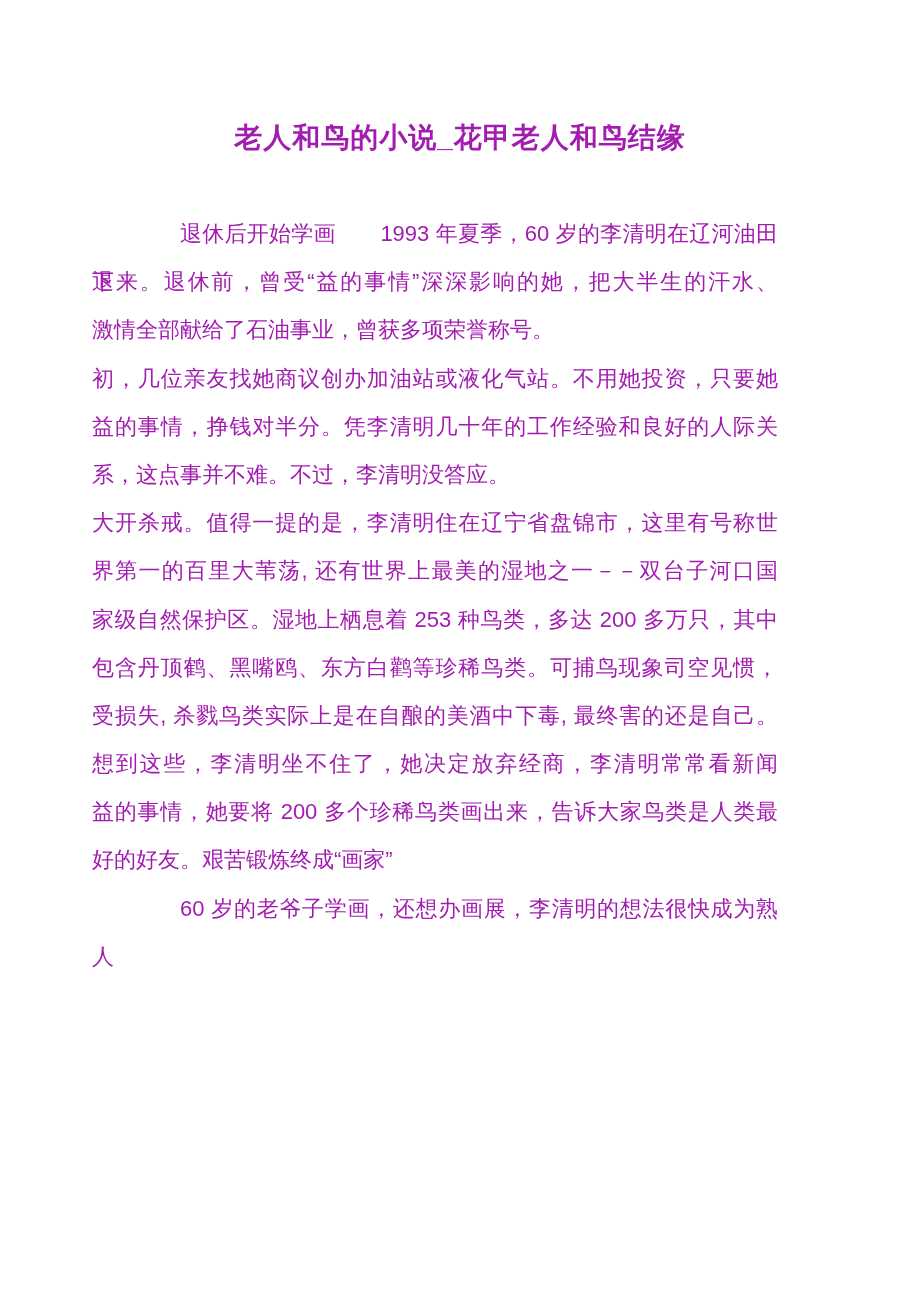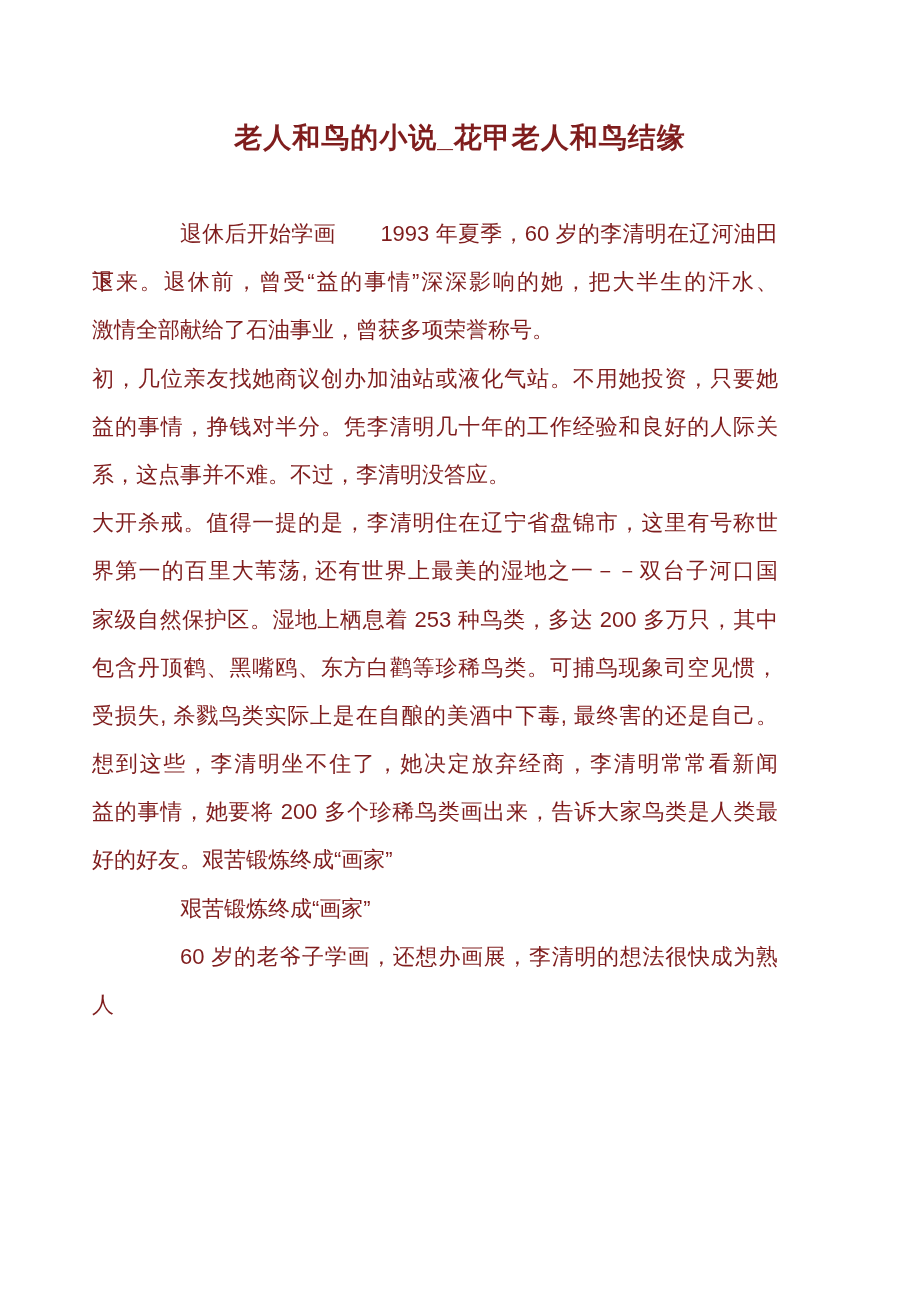--- a/index.html
+++ b/index.html
@@ -7,21 +7,21 @@
     padding: 0;
     background: #ffffff;
   }
   .page {
     position: relative;
     width: 920px;
     height: 1136px;
     background: #ffffff;
     overflow: hidden;
     font-family: "Liberation Sans", sans-serif;
-    color: #7f1d1d;
+    color: #a21caf;
   }
   .doc-title {
     position: absolute;
     top: 114px;
     left: 0;
     width: 920px;
     height: 48px;
     line-height: 48px;
     text-align: center;
     font-size: 28px;
@@ -64,17 +64,16 @@
     <div class="line justify">益的事情，挣钱对半分。凭李清明几十年的工作经验和良好的人际关</div>
     <div class="line">系，这点事并不难。不过，李清明没答应。</div>
     <div class="line justify">大开杀戒。值得一提的是，李清明住在辽宁省盘锦市，这里有号称世</div>
     <div class="line justify">界第一的百里大苇荡, 还有世界上最美的湿地之一－－双台子河口国</div>
     <div class="line justify">家级自然保护区。湿地上栖息着 253 种鸟类，多达 200 多万只，其中</div>
     <div class="line justify">包含丹顶鹤、黑嘴鸥、东方白鹳等珍稀鸟类。可捕鸟现象司空见惯，</div>
     <div class="line justify">受损失, 杀戮鸟类实际上是在自酿的美酒中下毒, 最终害的还是自己。</div>
     <div class="line justify">想到这些，李清明坐不住了，她决定放弃经商，李清明常常看新闻</div>
     <div class="line justify">益的事情，她要将 200 多个珍稀鸟类画出来，告诉大家鸟类是人类最</div>
     <div class="line">好的好友。艰苦锻炼终成“画家”</div>
-    <div class="line indent">艰苦锻炼终成“画家”</div>
     <div class="line indent justify">60 岁的老爷子学画，还想办画展，李清明的想法很快成为熟人</div>
   </div>
 
 </div>
 
 </body></html>

